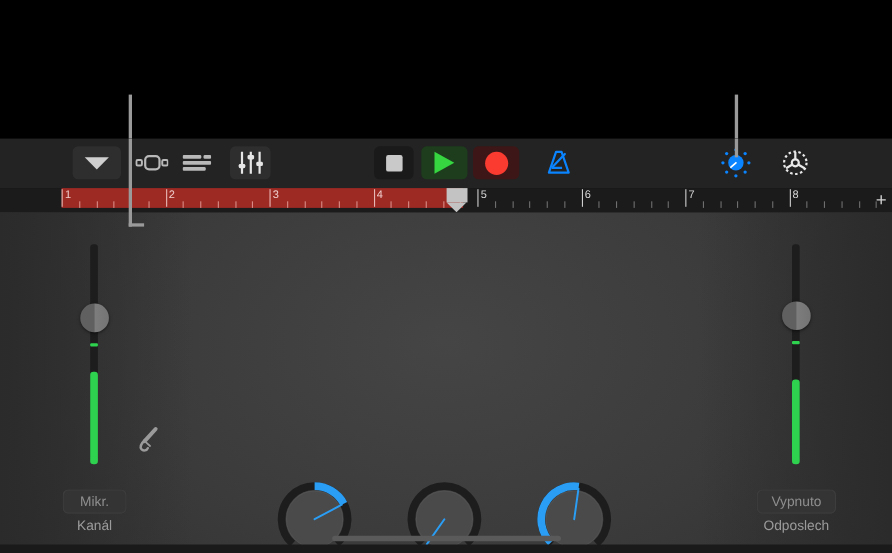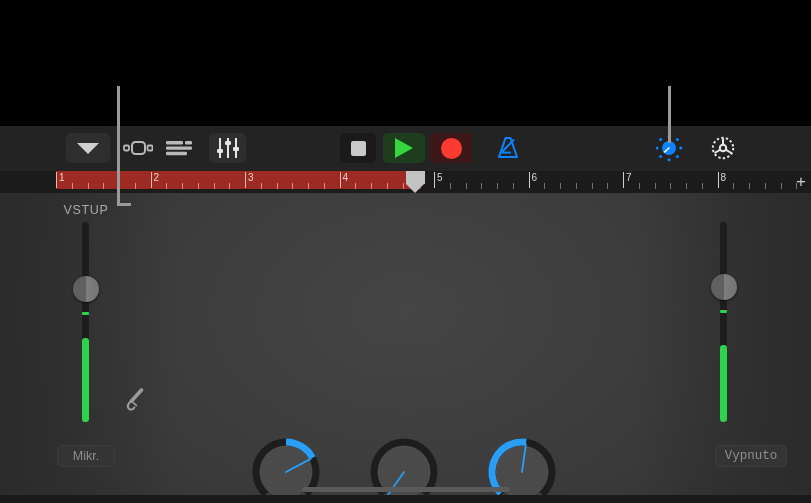--- a/index.html
+++ b/index.html
@@ -419,32 +419,33 @@
   <div class="panel">
     <div class="strip-shade-l"></div>
     <div class="strip-shade-r"></div>
 
     <svg style="position:absolute; left:122px; top:192px; z-index:45;" width="28" height="30" viewBox="0 0 28 30">
       <line x1="19.5" y1="5" x2="9.5" y2="16" stroke="#9a9a9a" stroke-width="3.6" stroke-linecap="round"></line>
       <path d="M9.8 15 C6 18.5 5.2 21.6 6.6 23.4 C8.2 25.4 11.6 24.6 12.4 22.4" fill="none" stroke="#9a9a9a" stroke-width="2.2" stroke-linecap="round"></path>
       <line x1="11" y1="17.4" x2="14.4" y2="20.4" stroke="#9a9a9a" stroke-width="1.7" stroke-linecap="round"></line>
     </svg>
 
-    <div class="strip-title" style="left:26px; top:10px;">VSTUP</div>
     <div class="fader" style="left:82px; top:29px; height:196px;"></div>
     <div class="fader-peak" style="left:82px; top:119px;"></div>
     <div class="fader-fill" style="left:82px; top:145px; height:84px;"></div>
     <div class="fader-knob" style="left:73px; top:83px;"></div>
     <div class="strip-btn" style="left:57px; top:252px; width:58px;">Mikr.</div>
+    <div class="strip-sub" style="left:21px; top:278px;">Kanál</div>
 
     <div class="fader" style="left:720px; top:29px; height:196px;"></div>
     <div class="fader-peak" style="left:720px; top:117px;"></div>
     <div class="fader-fill" style="left:720px; top:152px; height:77px;"></div>
     <div class="fader-knob" style="left:711px; top:81px;"></div>
-    <div class="strip-btn" style="left:715px; top:252px; width:72px;font-family:Liberation Mono, monospace;">Vypnuto</div>
+    <div class="strip-btn" style="left:688px; top:252px; width:72px;">Vypnuto</div>
+    <div class="strip-sub" style="left:659px; top:278px;">Odposlech</div>
 
     <div class="knob" style="left:250px; top:243px;">
         <svg width="72" height="72" viewBox="0 0 72 72">
           <path d="M 15.926081809234248 58.29434476432182 A 30 30 0 1 1 56.073918190765745 58.29434476432183" fill="none" stroke="#1d1d1d" stroke-width="7" stroke-linecap="butt"></path>
           <circle cx="36" cy="36" r="25.5" fill="#4a4a4a"></circle>
           <circle cx="36" cy="36" r="25.5" fill="none" stroke="#515151" stroke-width="1"></circle>
           <path d="M 36 6 A 30 30 0 0 1 62.48842778576781 21.91585311642328" fill="none" stroke="#2a9df4" stroke-width="7" stroke-linecap="butt"></path>
           <line x1="36" y1="36" x2="60.72253260004996" y2="22.854796241995057" stroke="#2a9df4" stroke-width="1.8" stroke-linecap="round"></line>
         </svg>
 

